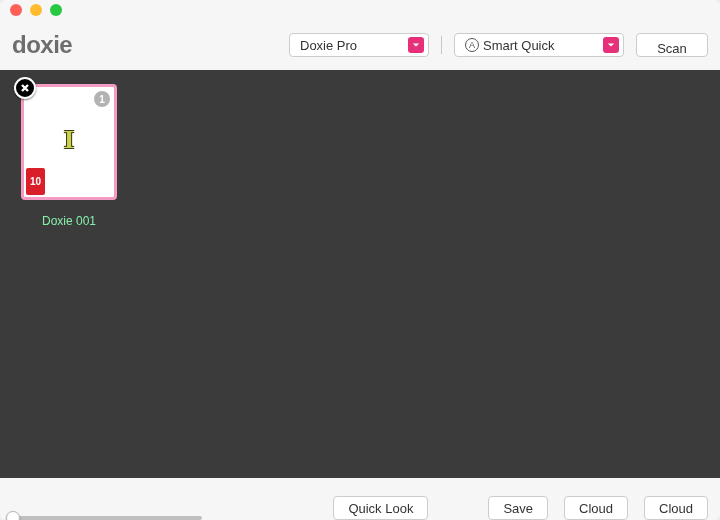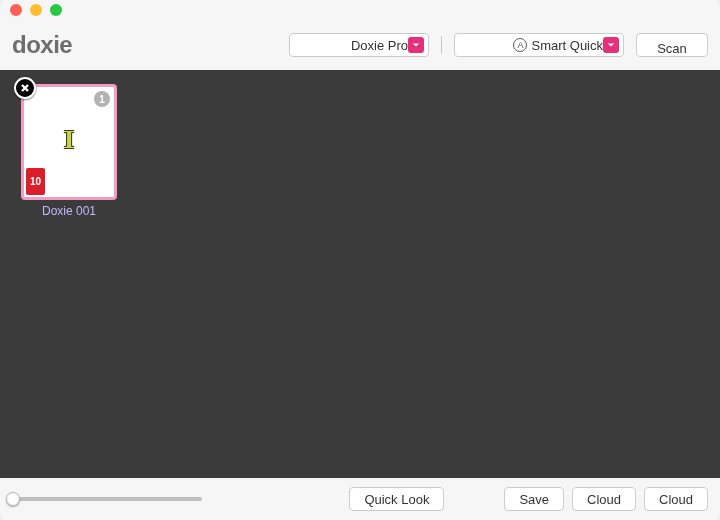--- a/index.html
+++ b/index.html
@@ -6,21 +6,21 @@
   html, body { width: 720px; height: 520px; overflow: hidden; font-family: -apple-system, "Helvetica Neue", Arial, sans-serif; font-size: 13px; background: #ededed; }
   .window { width: 720px; height: 520px; border-radius: 6px; background: #f6f6f6; display: flex; flex-direction: column; overflow: hidden; }
   .titlebar { height: 20px; display: flex; align-items: center; padding-left: 10px; gap: 8px; }
   .tl-dot { width: 12px; height: 12px; border-radius: 50%; }
   .close-dot    { background: #ff5f57; }
   .min-dot      { background: #febc2e; }
   .zoom-dot     { background: #28c840; }
   .toolbar { height: 50px; display: flex; align-items: center; padding: 0 12px; gap: 12px; }
   .logo { font-weight: 800; font-size: 24px; color: #6d6d6d; flex: 1 1 auto; letter-spacing: -0.5px; }
   .select-box {
-    display: flex; align-items: center; justify-content: flex-end;
+    display: flex; align-items: center; justify-content: space-between;
     background: #fff; border: 1px solid #ccc; border-radius: 4px;
     height: 24px; padding: 0 4px 0 10px; color: #333;
   }
   .select-a { width: 140px; }
   .select-b { width: 170px; }
   .prefix-ring {
     display: inline-flex; align-items: center; justify-content: center;
     width: 14px; height: 14px; border: 1.2px solid #555; border-radius: 50%;
     font-size: 9px; margin-right: 4px; color: #555;
   }
@@ -51,41 +51,41 @@
   .thumb .center-icon {
     position: absolute; left: 50%; top: 48%; transform: translate(-50%,-50%);
     font-size: 26px; color: #c9d34b; font-weight: 900; font-family: "Times New Roman", serif;
     text-shadow: -1px -1px 0 #3e3e1a, 1px -1px 0 #3e3e1a, -1px 1px 0 #3e3e1a, 1px 1px 0 #3e3e1a;
   }
   .thumb .badge {
     position: absolute; left: 2px; bottom: 2px;
     background: #da1f2a; color: #fff; font-size: 10px; font-weight: 700;
     padding: 8px 4px; border-radius: 2px;
   }
-  .thumb-label { color: #c4b5fd; font-size: 12px; margin-top: 4px; text-align: center; }
+  .thumb-label { color: #86efac; font-size: 12px; margin-top: 14px; text-align: center; }
   .delete-marker {
     position: absolute; left: -10px; top: -10px; width: 22px; height: 22px;
     background: #000; border: 2px solid #fff; border-radius: 50%;
     display: flex; align-items: center; justify-content: center;
     box-shadow: 0 1px 2px rgba(0,0,0,0.5);
   }
   .delete-marker svg { width: 10px; height: 10px; stroke: #fff; stroke-width: 2.4; }
 
-  .footer { height: 42px; display: flex; align-items: center; padding: 0 12px; gap: 10px; }
+  .footer { height: 42px; display: flex; align-items: flex-end; padding: 0 12px; gap: 10px; }
   .zoom-slider {
     width: 190px; height: 4px; background: #bfbfbf; border-radius: 2px; position: relative;
   }
   .zoom-slider .knob {
     position: absolute; left: 0; top: 50%; transform: translate(-6px,-50%);
     width: 14px; height: 14px; background: #fff; border-radius: 50%;
     border: 1px solid #b8b8b8; box-shadow: 0 1px 2px rgba(0,0,0,0.3);
   }
   .footer .spacer { flex: 1 1 auto; }
   .footer .group-a { display: flex; gap: 8px; }
-  .footer .group-b { display: flex; gap: 8px; }
+  .footer .group-b { display: flex; gap: 16px; }
 </style>
 </head>
 <body>
 
 <div class="window">
 
   <div class="titlebar">
     <div class="tl-dot close-dot"></div>
     <div class="tl-dot min-dot"></div>
     <div class="tl-dot zoom-dot"></div>

